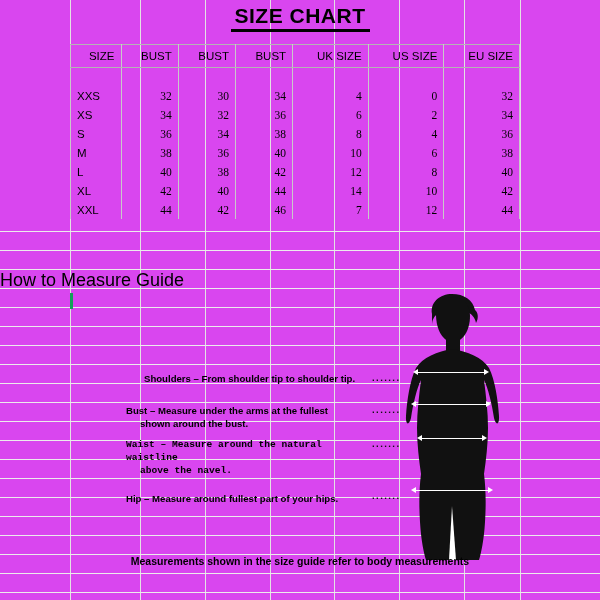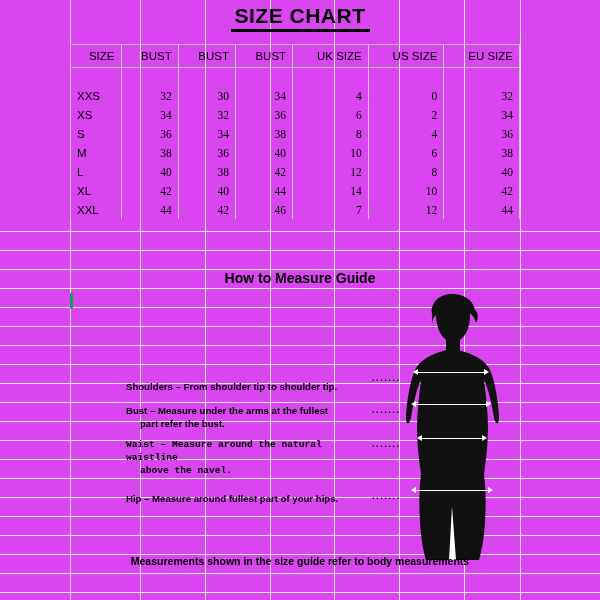--- a/index.html
+++ b/index.html
@@ -111,23 +111,22 @@
     height: 16px;
     background: #13a05a;
   }
 
   
   .guide-title {
     position: absolute;
     left: 0;
     right: 0;
     top: 270px;
-    text-align: center;
-    font-size: 14px;
-    font-weight: bold;
+    font-size: 18px;
+    font-weight: normal;
   }
 
   .guide-lines {
     position: absolute;
     left: 126px;
     top: 364px;
     width: 250px;
     font-size: 9.6px;
     font-weight: bold;
     line-height: 13px;
@@ -320,26 +319,26 @@
         <td class="num">44</td>
       </tr>
     </tbody>
   </table>
 
   <div class="green-marker"></div>
 
   <div class="guide-title">How to Measure Guide</div>
 
   <div class="guide-lines">
-    <div class="guide-item" style="top:16px;">
+    <div class="guide-item" style="top:8px;margin-left:18px;">
       <span>Shoulders – From shoulder tip to shoulder tip.</span>
     </div>
     <div class="guide-item" style="top:40px;">
       <span>Bust – Measure under the arms at the fullest</span>
-      <span class="indent">part refer the bust.</span>
+      <span class="indent">shown around the bust.</span>
     </div>
     <div class="guide-item" style="top:74px;font-family:Liberation Mono, monospace;">
       <span>Waist – Measure around the natural waistline</span>
       <span class="indent">above the navel.</span>
     </div>
     <div class="guide-item" style="top:128px;">
       <span>Hip – Measure around fullest part of your hips.</span>
     </div>
   </div>
 

